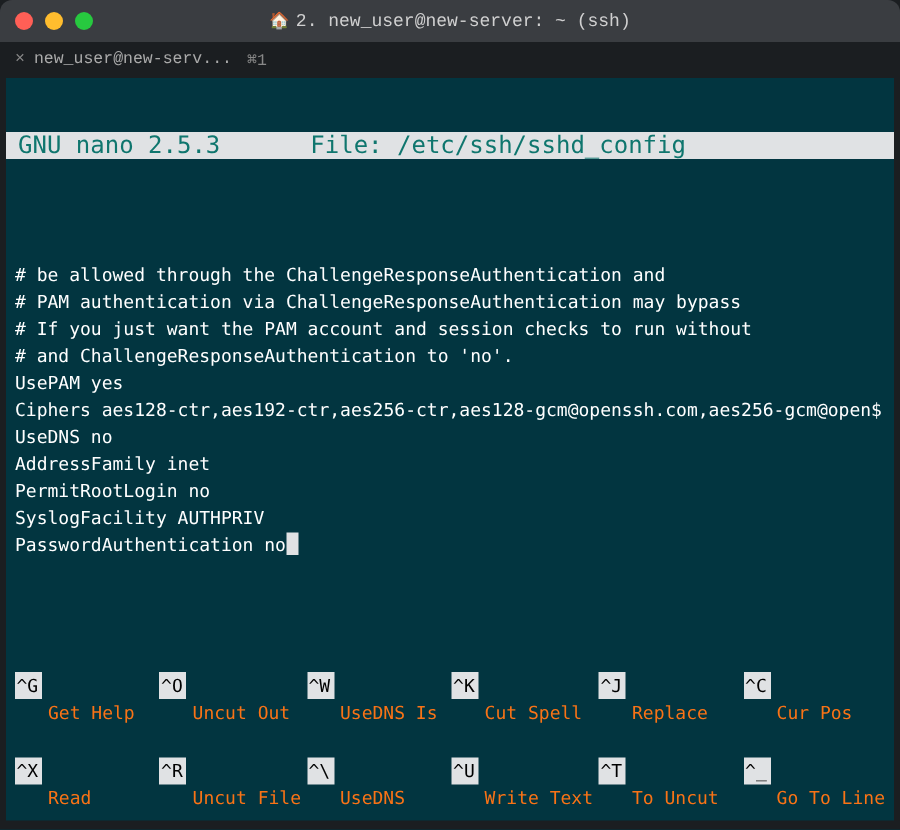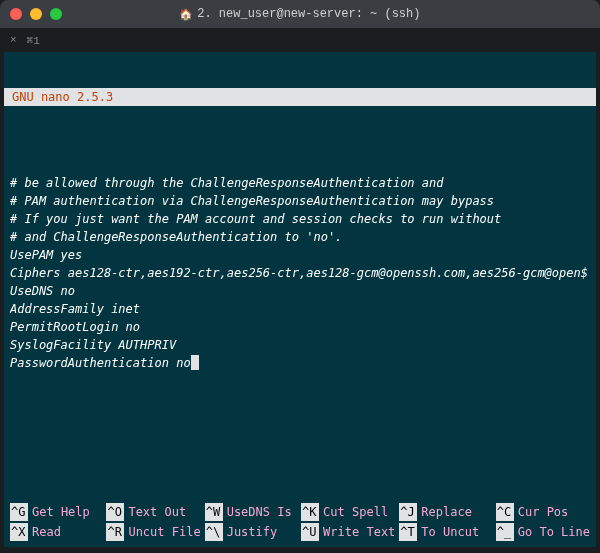--- a/index.html
+++ b/index.html
@@ -68,48 +68,47 @@
       color: #888;
       font-size: 11px;
     }
     .tab-shortcut {
       color: #888;
       margin-left: 4px;
       font-size: 11px;
     }
     .nano-header {
       background: #e0e2e4;
-      color: #c2410c;
+      color: #0f766e;
       height: 18px;
       display: flex;
       align-items: center;
       margin: 6px 4px 0 4px;
       padding: 0 4px;
       font-family: 'Menlo', 'Monaco', monospace;
-      font-size: 12px;
+      font-size: 16px;
     }
     .nano-header .ver {
       margin-right: 60px;
     }
     .terminal {
       background: #023540;
       color: #ffffff;
       height: calc(553px - 28px - 24px - 6px);
       margin: 0 4px 4px 4px;
       padding: 0 6px;
       font-family: 'Menlo', 'Monaco', monospace;
       font-size: 12px;
       line-height: 18px;
       position: relative;
       white-space: pre;
       overflow: hidden;
     }
     .file-content {
       padding-top: 14px;
-      font-style: italic;
     }
     .file-line {
       white-space: pre;
       overflow: hidden;
     }
     .cursor {
       background: #e0e2e4;
       color: #023540;
       display: inline-block;
       width: 8px;
@@ -135,79 +134,82 @@
     }
     .key {
       background: #e0e2e4;
       color: #000;
       padding: 0 1px;
       font-size: 12px;
       min-width: 18px;
       text-align: left;
     }
     .shortcut-label {
-      color: #f9a8d4;
+      color: #f97316;
+      margin-top: 37px;
     }
   </style>
 </head>
 <body>
 
 <div class="titlebar">
   <div class="traffic-lights">
     <div class="traffic-light red"></div>
     <div class="traffic-light yellow"></div>
     <div class="traffic-light green"></div>
   </div>
   <div class="title-text">
     <span class="home-icon">🏠</span>
     <span>2. new_user@new-server: ~ (ssh)</span>
   </div>
 </div>
 
 <div class="tab-bar">
   <div class="tab">
     <span class="close-x">×</span>
+    <span>new_user@new-serv...</span>
     <span class="tab-shortcut">⌘1</span>
   </div>
 </div>
 
 <div class="terminal">
   <div class="nano-header" style="margin:0 -6px;">
     <span class="ver" style="padding-left:4px;">GNU nano 2.5.3</span>
+    <span>File: /etc/ssh/sshd_config</span>
   </div>
 
   <div class="file-content" id="file-content"><div class="file-line"># be allowed through the ChallengeResponseAuthentication and</div><div class="file-line"># PAM authentication via ChallengeResponseAuthentication may bypass</div><div class="file-line"># If you just want the PAM account and session checks to run without</div><div class="file-line"># and ChallengeResponseAuthentication to 'no'.</div><div class="file-line">UsePAM yes</div><div class="file-line">Ciphers aes128-ctr,aes192-ctr,aes256-ctr,aes128-gcm@openssh.com,aes256-gcm@open$</div><div class="file-line">UseDNS no</div><div class="file-line">AddressFamily inet</div><div class="file-line">PermitRootLogin no</div><div class="file-line">SyslogFacility AUTHPRIV</div><div class="file-line">PasswordAuthentication no<span class="cursor"></span></div></div>
 
   <div class="shortcuts" id="shortcuts"><div class="shortcut">
         <span class="key">^G</span>
         <span class="shortcut-label">Get Help</span>
       </div><div class="shortcut">
         <span class="key">^O</span>
-        <span class="shortcut-label">Text Out</span>
+        <span class="shortcut-label">Uncut Out</span>
       </div><div class="shortcut">
         <span class="key">^W</span>
         <span class="shortcut-label">UseDNS Is</span>
       </div><div class="shortcut">
         <span class="key">^K</span>
         <span class="shortcut-label">Cut Spell</span>
       </div><div class="shortcut">
         <span class="key">^J</span>
         <span class="shortcut-label">Replace</span>
       </div><div class="shortcut">
         <span class="key">^C</span>
         <span class="shortcut-label">Cur Pos</span>
       </div><div class="shortcut">
         <span class="key">^X</span>
         <span class="shortcut-label">Read</span>
       </div><div class="shortcut">
         <span class="key">^R</span>
         <span class="shortcut-label">Uncut File</span>
       </div><div class="shortcut">
         <span class="key">^\</span>
-        <span class="shortcut-label">Justify</span>
+        <span class="shortcut-label">UseDNS</span>
       </div><div class="shortcut">
         <span class="key">^U</span>
         <span class="shortcut-label">Write Text</span>
       </div><div class="shortcut">
         <span class="key">^T</span>
         <span class="shortcut-label">To Uncut</span>
       </div><div class="shortcut">
         <span class="key">^_</span>
         <span class="shortcut-label">Go To Line</span>
       </div></div>

